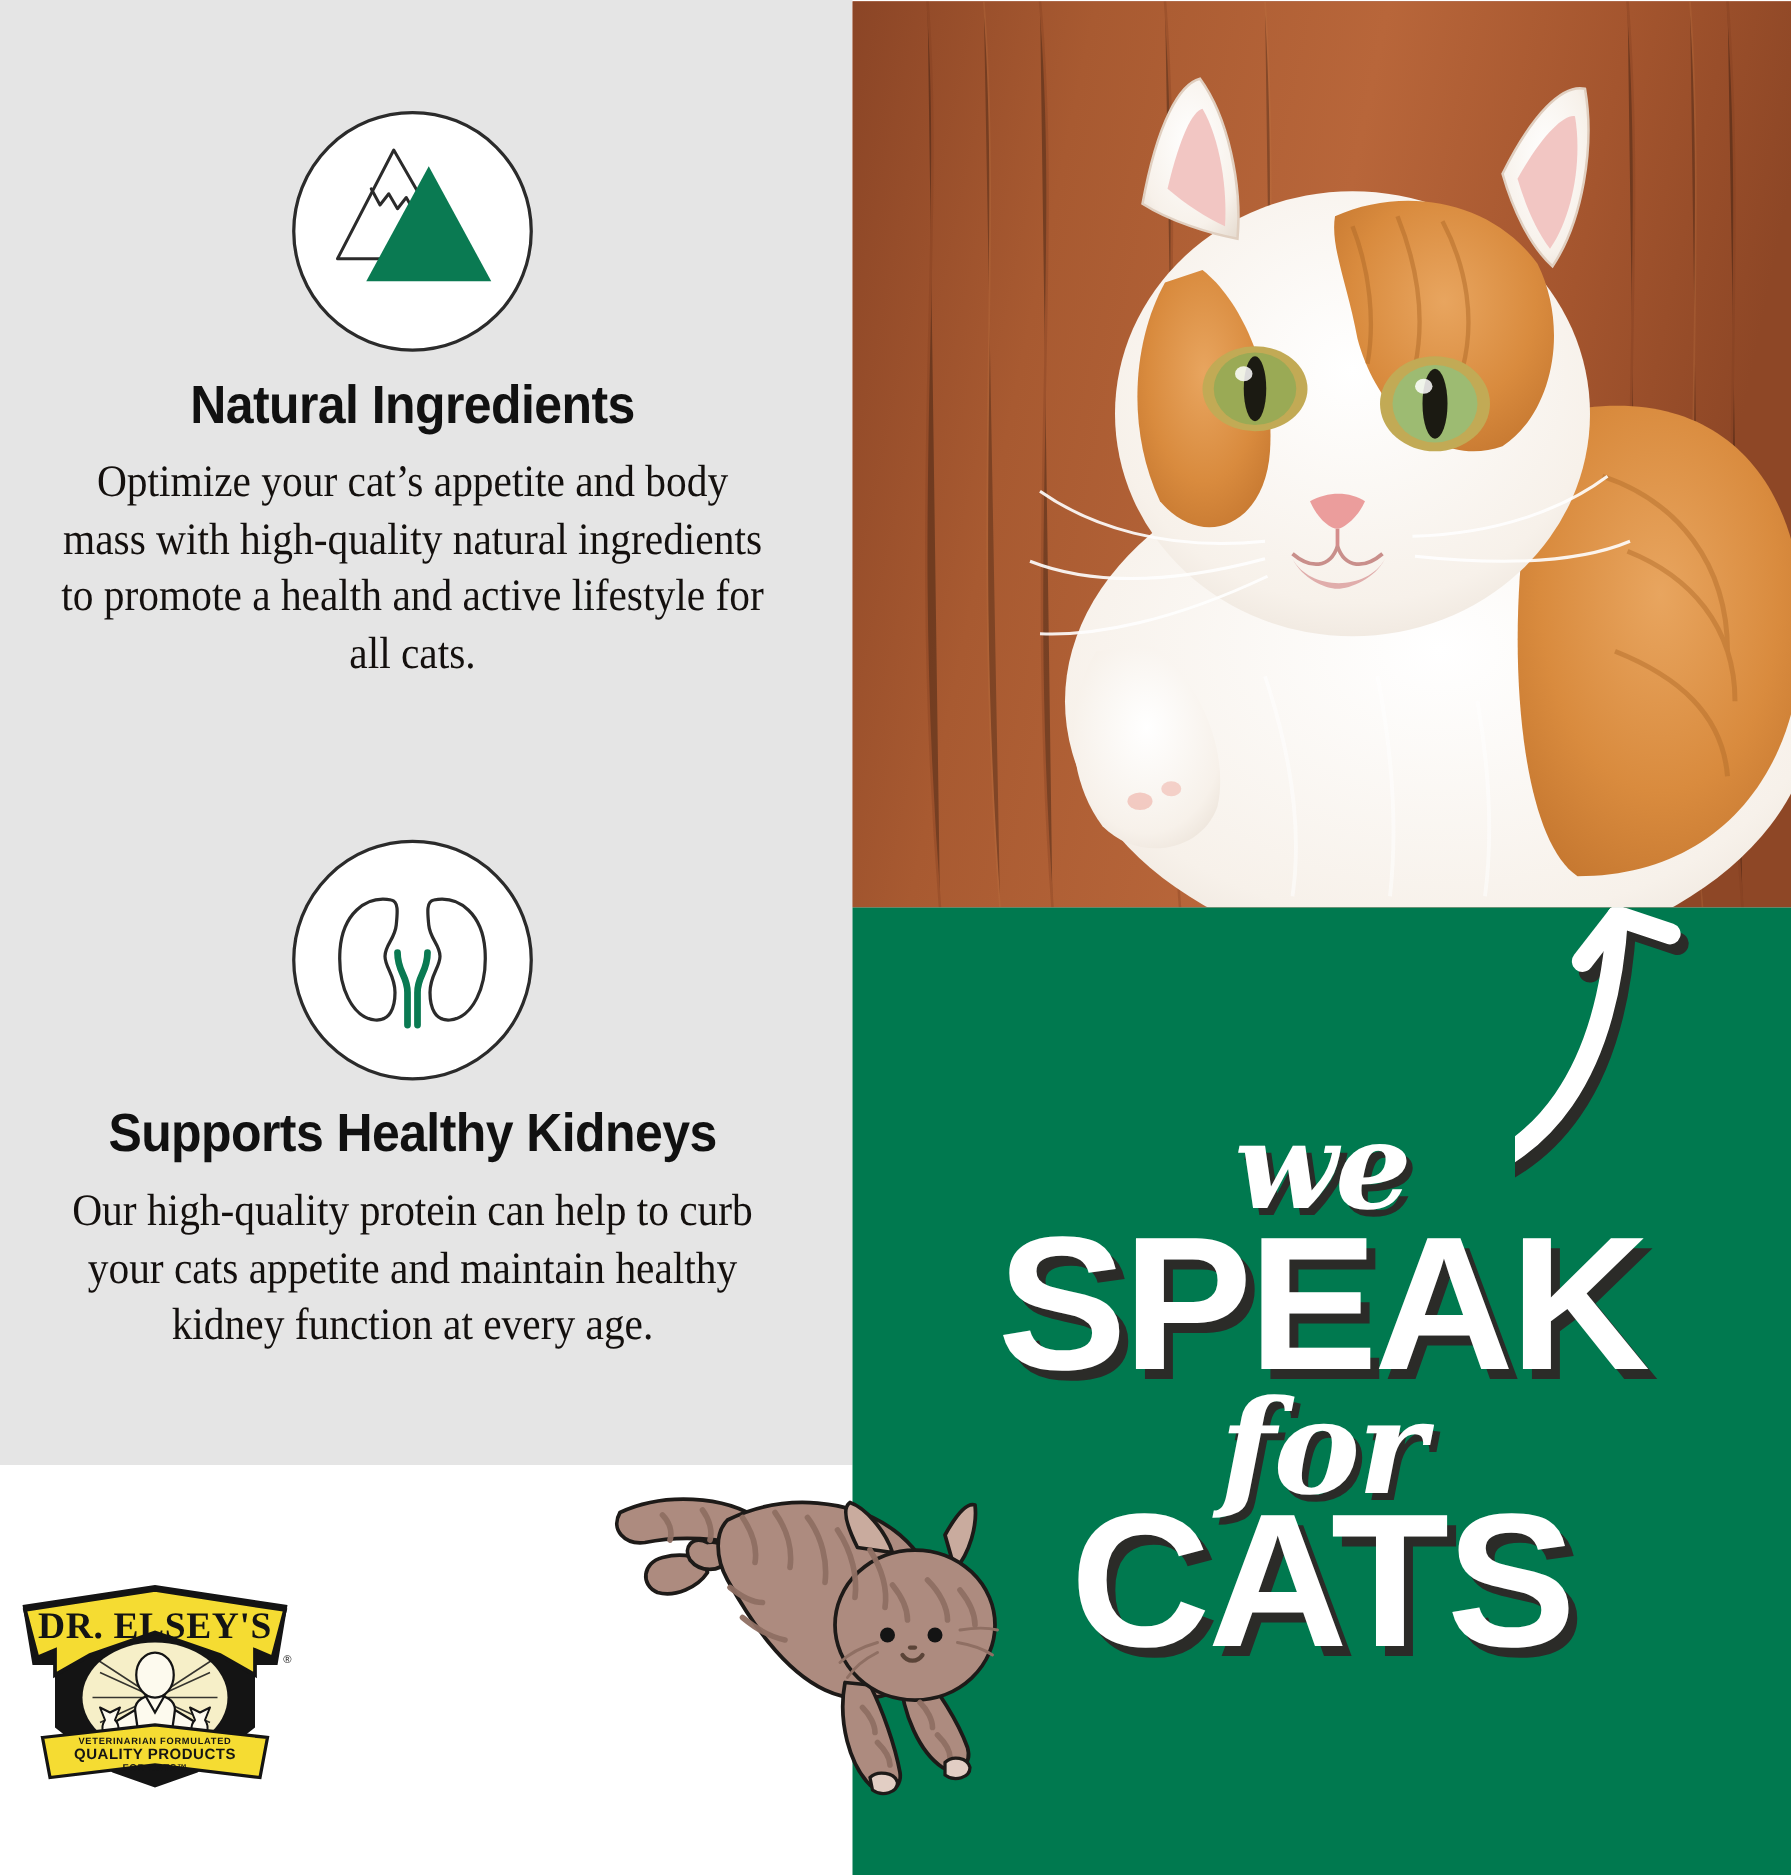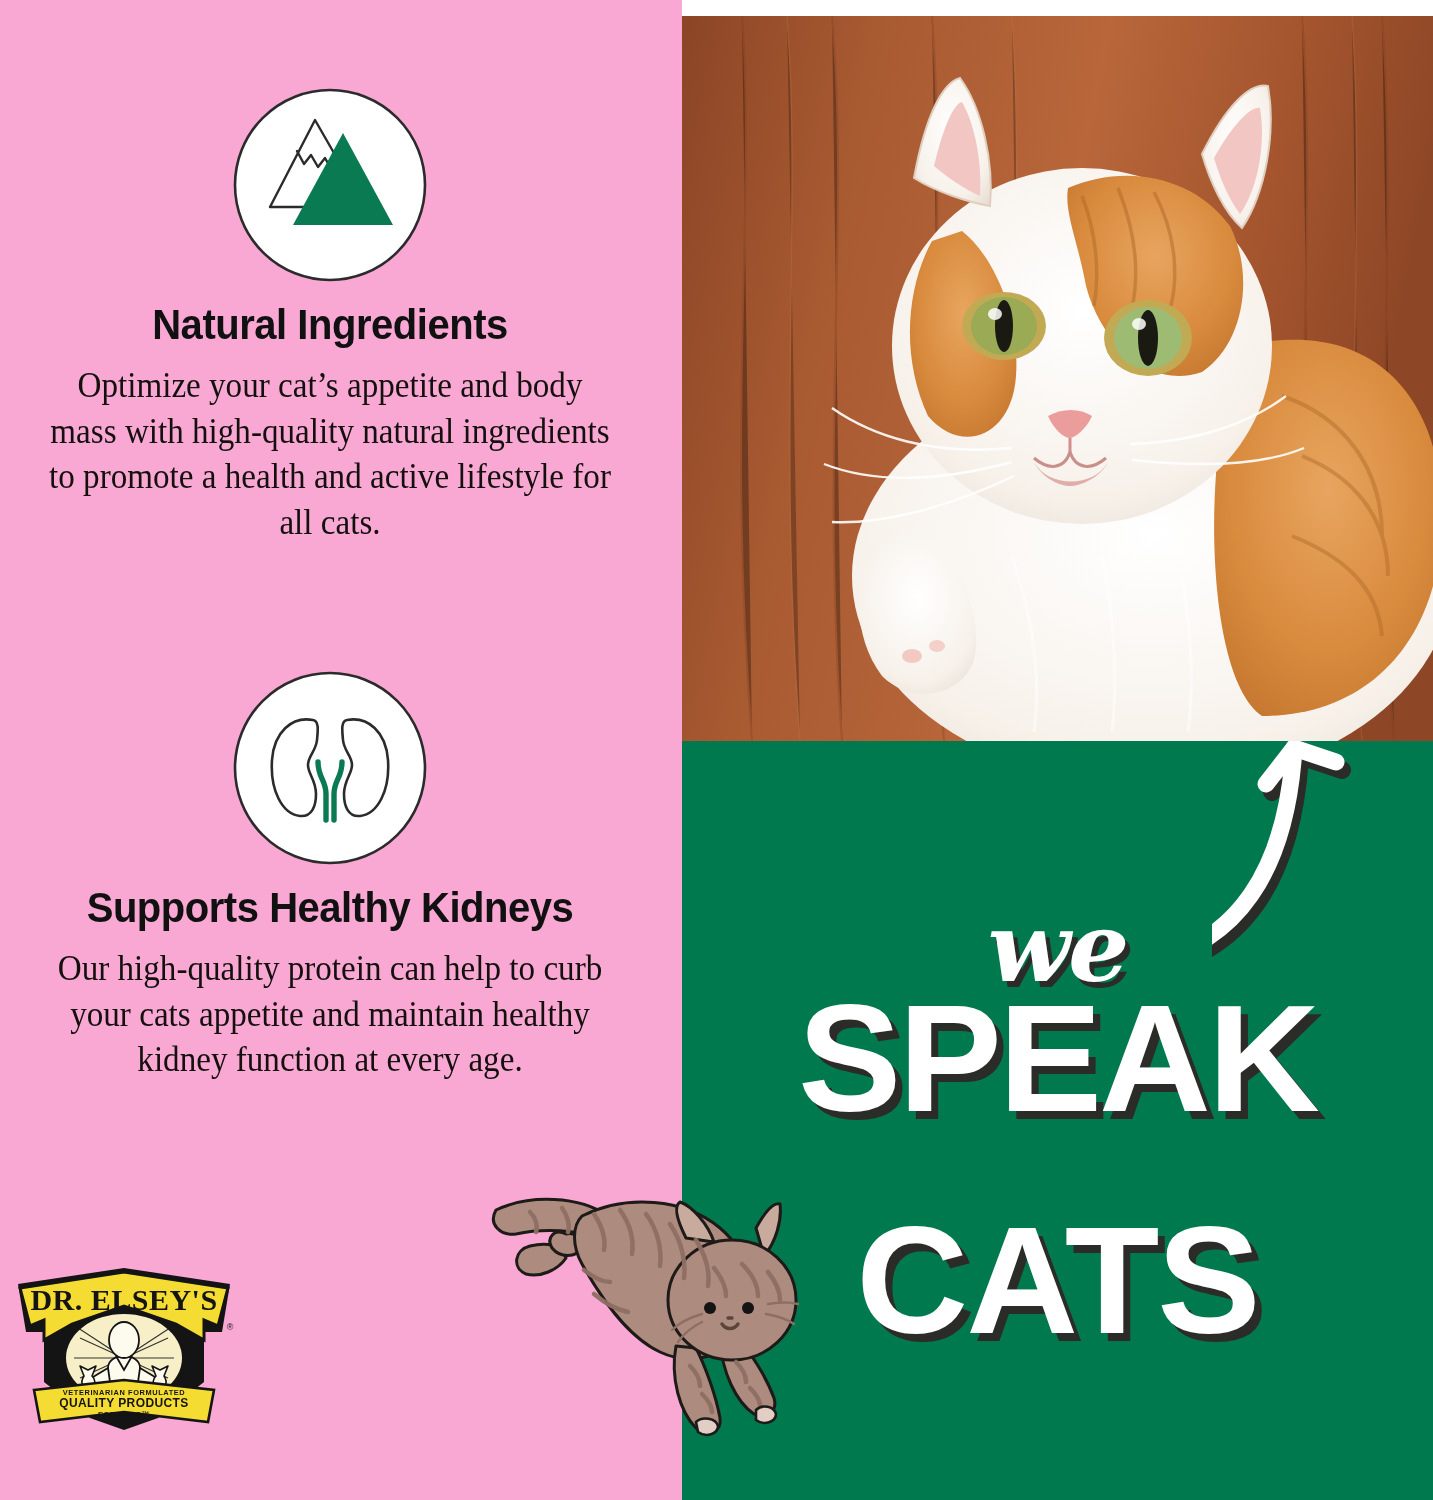--- a/index.html
+++ b/index.html
@@ -12,22 +12,22 @@
     height: 1500px;
     position: relative;
     overflow: hidden;
     font-family: "Liberation Sans", sans-serif;
   }
 
   
   #left-column {
     position: absolute;
     left: 0; top: 0;
-    width: 682px; height: 1500px;
-    background: #f9a8d4;
+    width: 682px; height: 1172px;
+    background: #e5e5e5;
   }
 
   .feature-block {
     position: absolute;
     left: 0;
     width: 660px;
     text-align: center;
   }
   #feature-natural { top: 85px; }
   #feature-kidney  { top: 668px; }
@@ -65,21 +65,21 @@
     left: 8px;
     top: 1262px;
     width: 232px;
     height: 175px;
   }
   #brand-logo svg { display: block; width: 232px; height: 175px; }
 
   
   #right-column {
     position: absolute;
-    left: 682px; top: 16px;
+    left: 682px; top: 1px;
     width: 751px; height: 1408px;
   }
 
   
   #hero-photo {
     position: absolute;
     left: 0; top: 0;
     width: 751px; height: 725px;
     overflow: hidden;
     background: #9c4a28;
@@ -339,20 +339,21 @@
         <g fill="none" stroke="#ffffff" stroke-width="17" stroke-linecap="round" stroke-linejoin="round">
           <path d="M-46 260 C18 242 74 184 82 52"></path>
           <path d="M82 52 L54 88"></path>
           <path d="M82 52 L124 66"></path>
         </g>
       </svg>
     </div>
 
     <div class="promo-line promo-script" id="promo-we">we</div>
     <div class="promo-line promo-block" id="promo-speak">SPEAK</div>
+    <div class="promo-line promo-script" id="promo-for">for</div>
     <div class="promo-line promo-block" id="promo-cats">CATS</div>
   </div>
 </div>
 
 <div id="cartoon-cat">
   <svg viewBox="0 0 370 280" xmlns="http://www.w3.org/2000/svg">
     <g stroke="#1d1a18" stroke-width="3" stroke-linejoin="round" stroke-linecap="round">
 
       <path d="M26 38 C60 22 110 24 138 44 C150 52 150 64 140 68 C122 62 84 54 46 62
                C30 64 18 52 26 38 Z" fill="#ad8b7f"></path>

